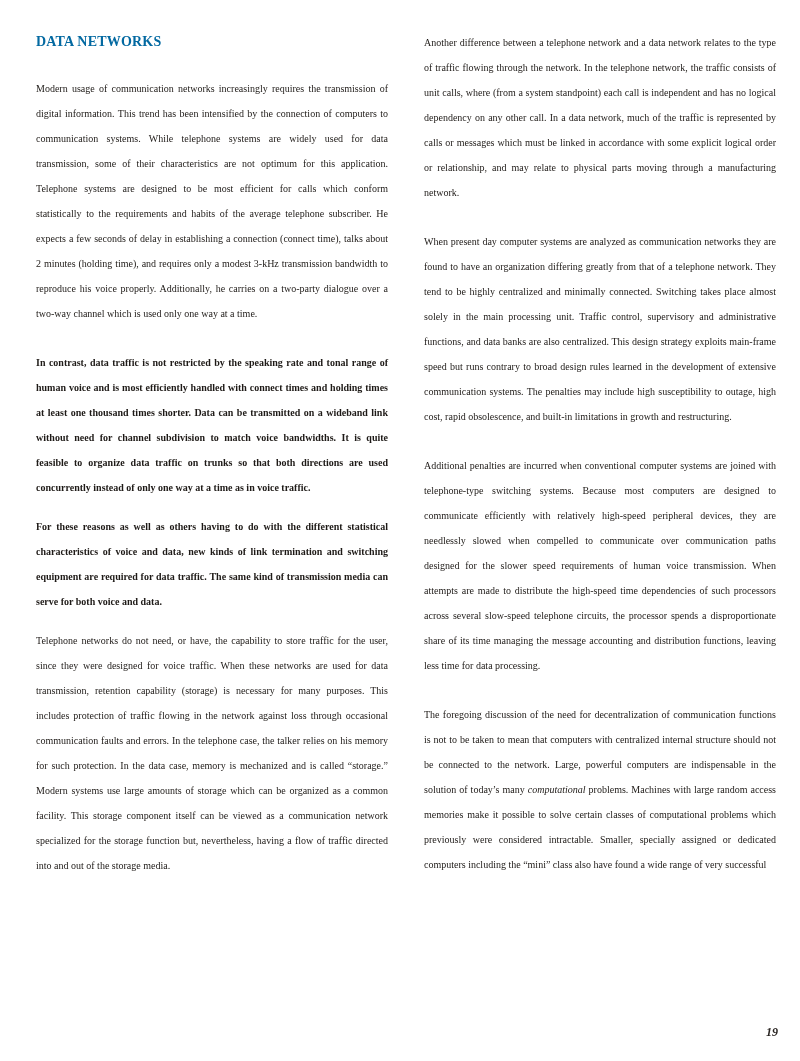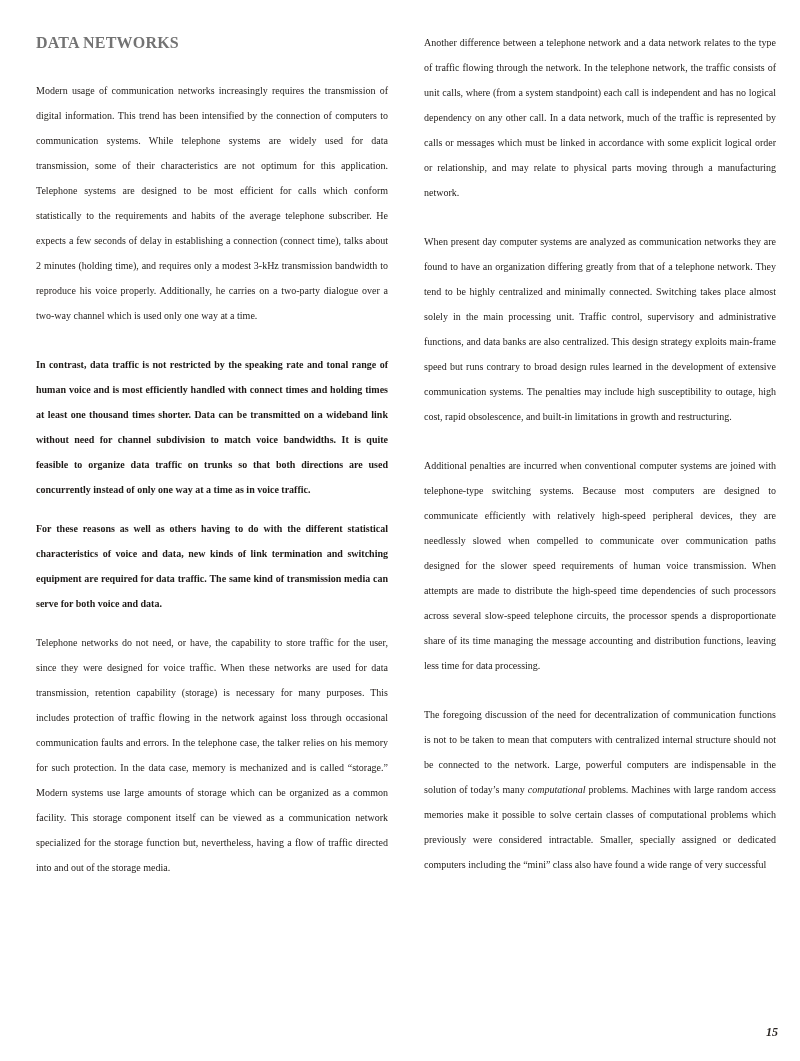--- a/index.html
+++ b/index.html
@@ -7,22 +7,22 @@
     width: 800px; height: 1061px; background: #ffffff;
     font-family: "DejaVu Serif", "Liberation Serif", serif;
     color: #1e1a17; position: relative; overflow: hidden;
   }
   .col { position: absolute; top: 28px; width: 352px; }
   .col-left { left: 36px; }
   .col-right { left: 424px; }
   h1.heading {
     margin: 6px 0 26px 0;
     font-family: "Liberation Serif", serif;
-    font-weight: bold; font-size: 16px; letter-spacing: 0.2px;
-    color: #737373;
+    font-weight: bold; font-size: 14px; letter-spacing: 0.2px;
+    color: #0369a1;
   }
   p.para {
     margin: 0 0 18.5px 0;
     font-size: 10px; line-height: 25px;
     text-align: justify; hyphens: manual;
     font-family: "Liberation Serif", serif;
   }
   .col-left p.para:first-of-type { margin-top: 0; }
   .col-right p.para { margin-bottom: 3px; }
   .col-right p.para:first-child { margin-top: 2px; }
@@ -46,13 +46,13 @@
   <p class="para">Telephone networks do not need, or have, the capability to store traffic for the user, since they were designed for voice traffic. When these net­works are used for data transmission, retention capability (storage) is necessary for many purposes. This includes protection of traffic flowing in the network against loss through occasional com­munication faults and errors. In the telephone case, the talker relies on his memory for such pro­tection. In the data case, memory is mechanized and is called “storage.” Modern systems use large amounts of storage which can be organized as a common facility. This storage component itself can be viewed as a communication network specialized for the storage function but, nevertheless, having a flow of traffic directed into and out of the storage media.</p>
 </div>
 
 <div class="col col-right">
   <p class="para gap-lg">Another difference between a telephone network and a data network relates to the type of traffic flowing through the network. In the telephone network, the traffic consists of unit calls, where (from a system standpoint) each call is indepen­dent and has no logical dependency on any other call. In a data network, much of the traffic is represented by calls or messages which must be linked in accordance with some explicit logical order or relationship, and may relate to physical parts moving through a manufacturing network.</p>
   <p class="para gap-lg">When present day computer systems are analyzed as communication networks they are found to have an organization differing greatly from that of a telephone network. They tend to be highly cen­tralized and minimally connected. Switching takes place almost solely in the main processing unit. Traffic control, supervisory and administrative functions, and data banks are also centralized. This design strategy exploits main-frame speed but runs contrary to broad design rules learned in the development of extensive communication systems. The penalties may include high susceptibility to outage, high cost, rapid obsolescence, and built-in limitations in growth and restructuring.</p>
   <p class="para gap-lg">Additional penalties are incurred when conven­tional computer systems are joined with telephone-type switching systems. Because most computers are designed to communicate efficiently with relatively high-speed peripheral devices, they are needlessly slowed when compelled to communicate over communication paths designed for the slower speed requirements of human voice transmission. When attempts are made to distribute the high-speed time dependencies of such processors across several slow-speed telephone circuits, the processor spends a disproportionate share of its time man­aging the message accounting and distribution functions, leaving less time for data processing.</p>
   <p class="para"><span>The foregoing discussion of the need for decentral­ization of communication functions is not to be taken to mean that computers with centralized in­ternal structure should not be connected to the net­work. Large, powerful computers are indispensable in the solution of today’s many </span><em>computational</em><span> problems. Machines with large random access memories make it possible to solve certain classes of computational problems which previously were considered intractable. Smaller, specially assigned or dedicated computers including the “mini” class also have found a wide range of very successful</span></p>
 </div>
 
-<div class="page-number">15</div>
+<div class="page-number">19</div>
 
 </body></html>

